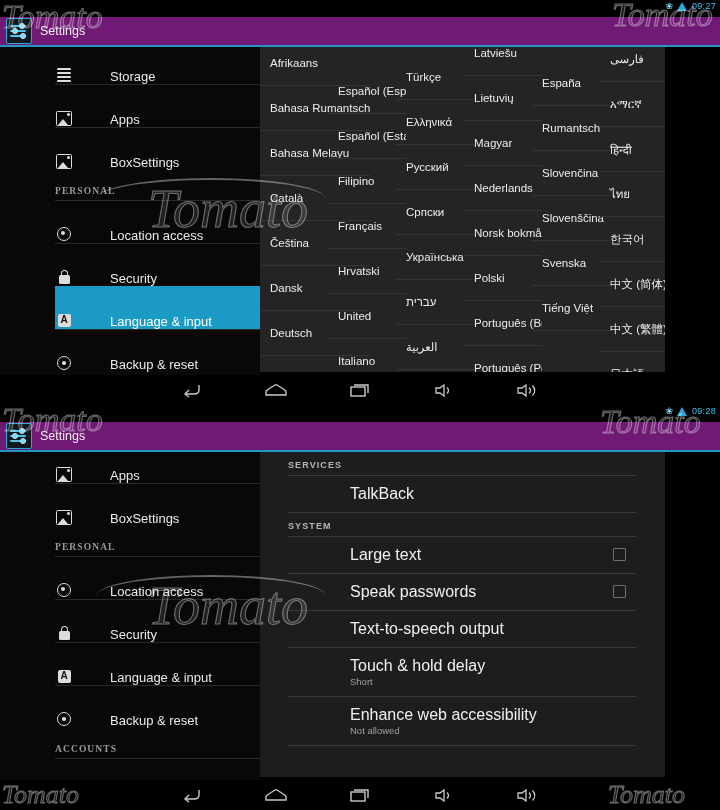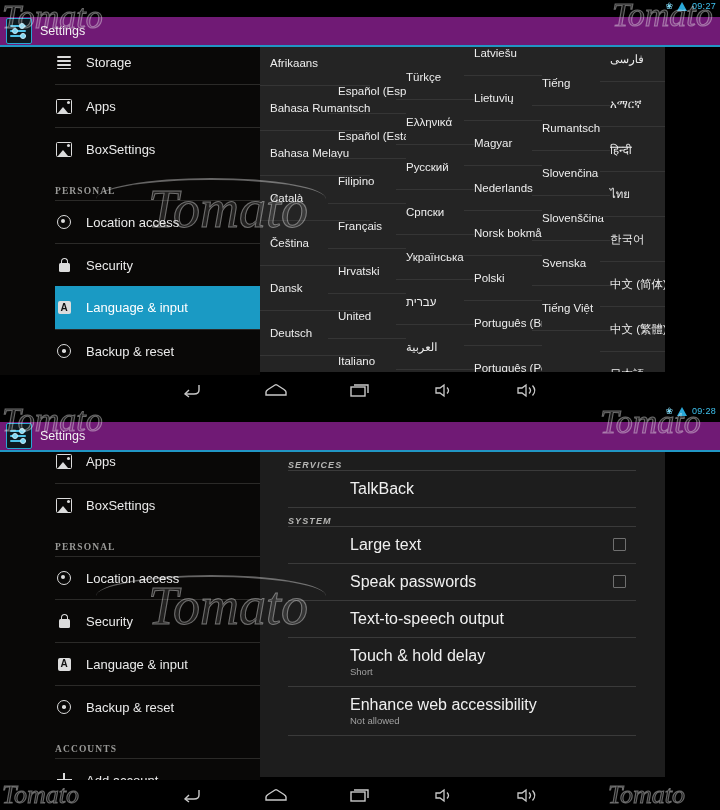--- a/index.html
+++ b/index.html
@@ -24,21 +24,21 @@
   .app-icon .sl.b{top:11px;width:16px;}
   .app-icon .sl.c{top:16px;width:16px;}
   .app-icon .kn{position:absolute;width:4px;height:4px;border-radius:50%;background:#7fd7f2;border:1px solid #bfe9f8;}
   .app-icon .kn.a{top:4.4px;left:12px;}
   .app-icon .kn.b{top:9.4px;left:5px;}
   .app-icon .kn.c{top:14.4px;left:13px;}
   .app-title{color:#f2f2f2;font-size:12.5px;margin-left:8px;}
 
   
   .sidebar{position:absolute;left:0;top:47px;width:260px;bottom:30px;background:#090807;overflow:hidden;z-index:10;}
-  .srow{position:relative;height:43px;box-sizing:border-box;margin:0 0 0 55px;padding-left:0;display:flex;align-items:center;border-top:1px solid #2b2a28;}
+  .srow{position:relative;height:43px;box-sizing:border-box;margin:0 0 0 55px;padding-left:0;display:flex;align-items:flex-end;border-top:1px solid #2b2a28;gap:24px;}
   .srow.first{border-top:none;}
   .srow .ic{width:18px;height:18px;margin-right:13px;flex:none;display:flex;align-items:center;justify-content:center;color:#dcdcdc;font-size:14px;}
   .srow .lbl{color:#eaeaea;font-size:13px;white-space:nowrap;}
   .srow.sel{background:#1a9ac4;margin-left:55px;width:205px;border-top:none;}
   .srow.sel .lbl{color:#ffffff;}
   .shead{height:26px;margin-left:55px;display:flex;align-items:flex-end;padding-bottom:4px;}
   .shead span{color:#9a9a98;font-size:9.5px;letter-spacing:1.1px;font-weight:bold;font-family:Liberation Serif, serif;}
   .sidebar-scroll{position:absolute;left:0;width:260px;}
 
   
@@ -66,21 +66,21 @@
   
   .content{position:absolute;left:260px;top:47px;right:0;bottom:30px;background:#000;overflow:hidden;z-index:5;}
 
   
   .langpanel{position:absolute;left:0;top:0;width:405px;height:325px;background:#242424;overflow:hidden;}
   .langcol{position:absolute;top:0;width:100px;}
   .langrow{height:45px;box-sizing:border-box;display:flex;align-items:center;padding-left:10px;border-bottom:1px solid #353535;color:#ededed;font-size:11.5px;white-space:nowrap;overflow:hidden;}
   .edgefade{position:absolute;right:0;top:0;width:18px;height:100%;background:linear-gradient(to right,rgba(0,0,0,0),#000);}
 
   
-  .acc-head{margin:8px 0 0 28px;width:348px;color:#b6b6b4;font-size:9px;font-weight:bold;letter-spacing:1.1px;border-bottom:1px solid #3a3a3a;font-style:italic;}
+  .acc-head{margin:8px 0 0 28px;width:348px;color:#b6b6b4;font-size:9px;font-weight:bold;letter-spacing:1.1px;padding-bottom:5px;border-bottom:1px solid #3a3a3a;}
   .acc-row{margin-left:28px;width:348px;box-sizing:border-box;padding:9px 0 9px 62px;border-bottom:1px solid #3a3a3a;position:relative;}
   .acc-row .t{color:#f0f0f0;font-size:16px;}
   .acc-row .s{color:#a0a0a0;font-size:9.5px;margin-top:1px;}
   .acc-row .cb{position:absolute;right:10px;top:11px;width:11px;height:11px;border:1.4px solid #6f6f6f;border-radius:1px;background:transparent;}
   .accpanel{position:absolute;left:0;top:0;width:405px;height:325px;background:#1d1d1d;}
 
   
   .navbar{position:absolute;left:0;bottom:0;width:720px;height:30px;background:#000;z-index:20;display:flex;align-items:center;justify-content:center;gap:58px;}
   .navbtn{width:26px;height:20px;display:flex;align-items:center;justify-content:center;}
   svg{display:block;}
@@ -209,21 +209,21 @@
           <div class="langrow">Latviešu</div>
           <div class="langrow">Lietuvių</div>
           <div class="langrow">Magyar</div>
           <div class="langrow">Nederlands</div>
           <div class="langrow">Norsk bokmål</div>
           <div class="langrow">Polski</div>
           <div class="langrow">Português (Brasi</div>
           <div class="langrow">Português (Portu</div>
         </div>
         <div class="langcol" style="left: 272px; top: 14px; width: 78px;">
-          <div class="langrow">Tiếng</div>
+          <div class="langrow">España</div>
           <div class="langrow">Rumantsch</div>
           <div class="langrow">Slovenčina</div>
           <div class="langrow">Slovenščina</div>
           <div class="langrow">Svenska</div>
           <div class="langrow">Tiếng Việt</div>
         </div>
         <div class="langcol" style="left: 340px; top: -10px; width: 78px;">
           <div class="langrow">فارسی</div>
           <div class="langrow">አማርኛ</div>
           <div class="langrow">हिन्दी</div>

